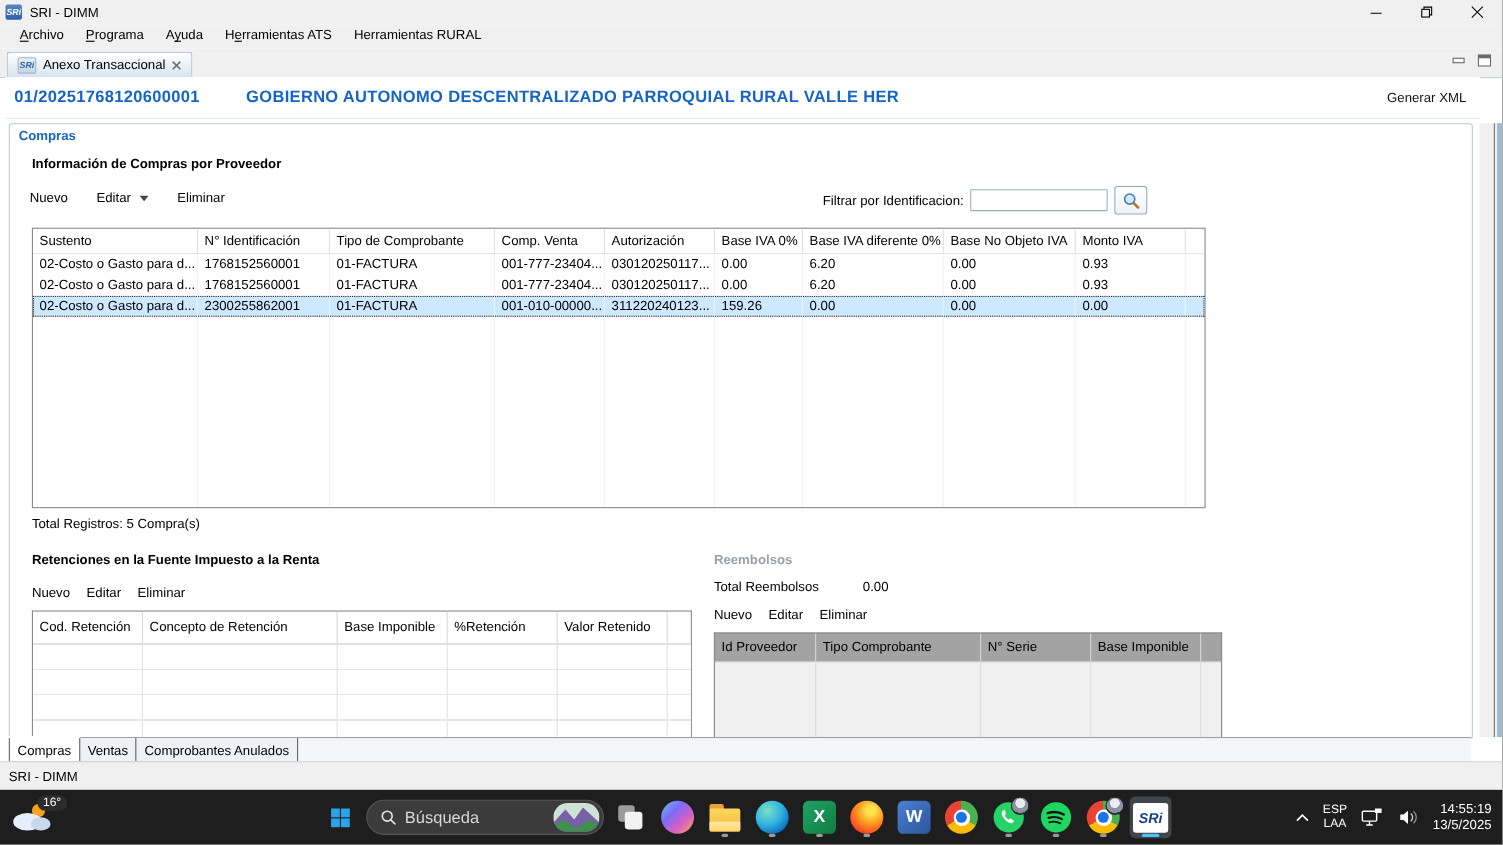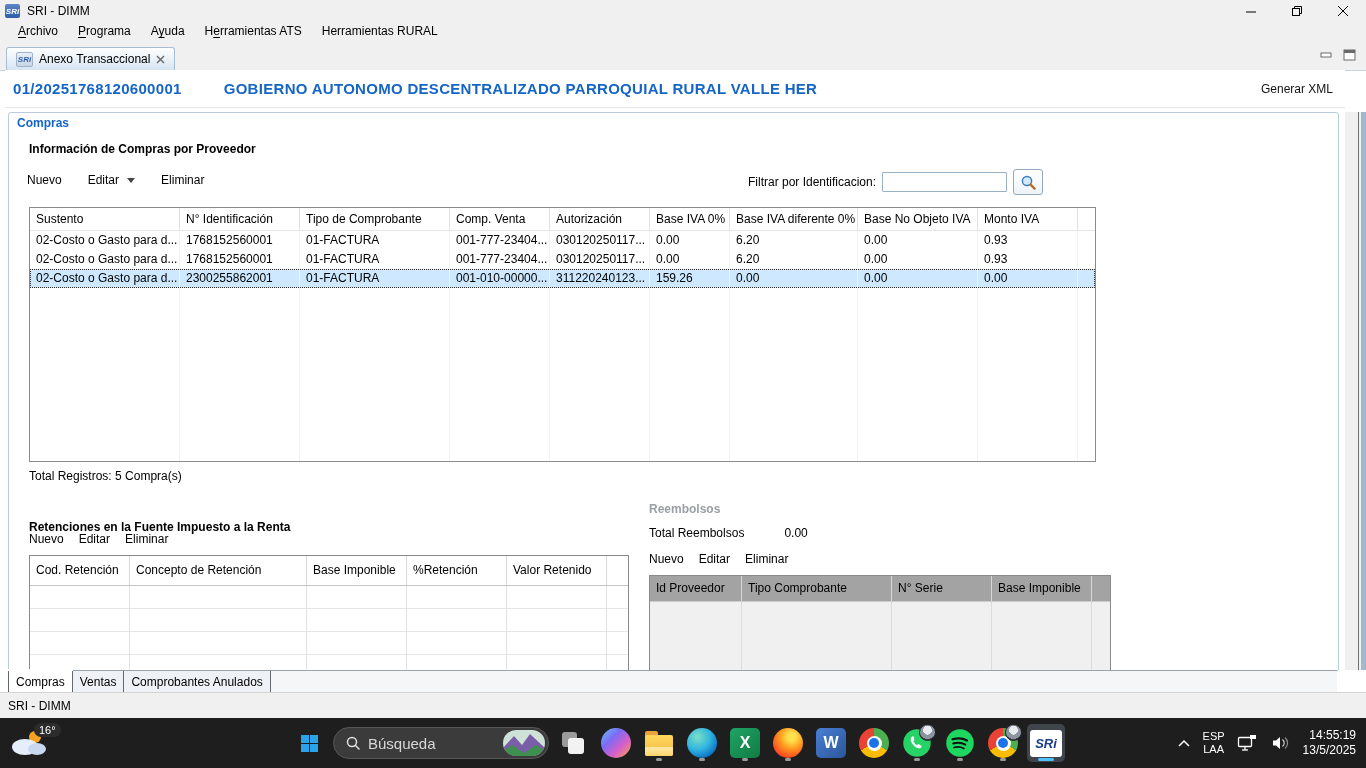--- a/index.html
+++ b/index.html
@@ -55,21 +55,21 @@
   .t-row{display:flex;height:19px;}
   .t-row .c{line-height:19px;border-right:1px solid #eef3f9;padding-left:6px;box-sizing:border-box;overflow:hidden;white-space:nowrap;}
   .t-row.selected{background:#cde8ff;outline:1px dotted #2b2b2b;outline-offset:-1px;}
   .t-fill{display:flex;flex:1;}
   .t-fill .c{border-right:1px solid #eef3f9;box-sizing:border-box;}
   .cw0{width:150px}.cw1{width:120px}.cw2{width:150px}.cw3{width:100px}.cw4{width:100px}
   .cw5{width:80px}.cw6{width:128px}.cw7{width:120px}.cw8{width:100px}.cwf{flex:1;border-right:none!important;}
   .total-lbl{position:absolute;left:20px;top:356px;}
 
   
-  .ret-title{position:absolute;left:20px;top:407px;font-weight:bold;}
+  .ret-title{position:absolute;left:20px;top:389px;font-weight:bold;}
   .ret-table{position:absolute;left:20px;top:442px;width:600px;height:116px;border:1px solid #8a8a8a;border-bottom:none;box-sizing:border-box;background:#fff;}
   .ret-head{display:flex;height:29px;border-bottom:1px solid #c4c4c4;}
   .ret-head .c{line-height:29px;border-right:1px solid #d8d8d8;padding-left:6px;box-sizing:border-box;white-space:nowrap;overflow:hidden;}
   .ret-body{display:flex;height:85px;background:repeating-linear-gradient(180deg,#fff 0 22px,#e6e6e6 22px 23px);}
   .ret-body .c{border-right:1px solid #e2e2e2;box-sizing:border-box;height:100%;}
   .rw0{width:100px}.rw1{width:177px}.rw2{width:100px}.rw3{width:100px}.rw4{width:100px}.rwf{flex:1;border-right:none!important;}
 
   
   .reemb-title{position:absolute;left:640px;top:389px;font-weight:bold;color:#9aa0a6;}
   .reemb-total{position:absolute;left:640px;top:413px;display:flex;gap:40px;text-align:center;}

